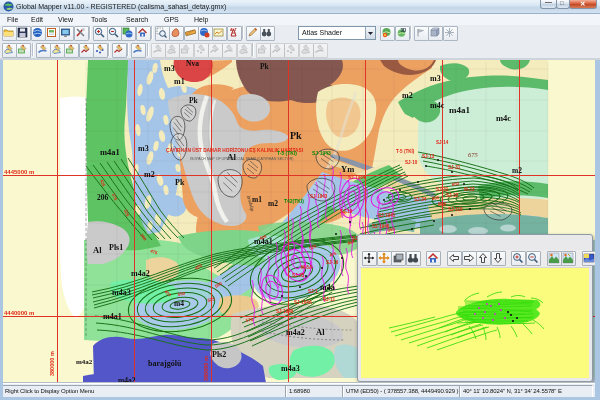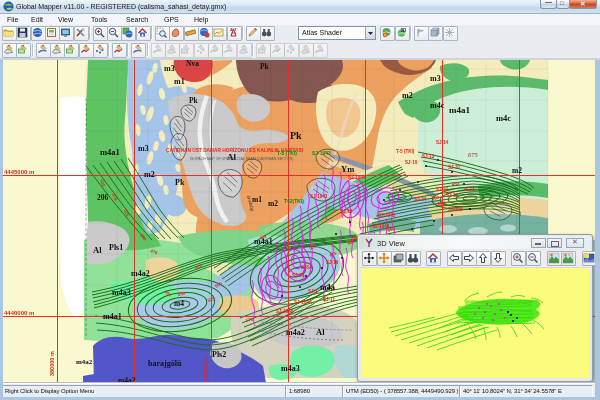--- a/index.html
+++ b/index.html
@@ -740,37 +740,20 @@
       <text x="216" y="288" transform="rotate(-30 216 288)" style="font-family:&quot;Liberation Sans&quot;,sans-serif;font-weight:bold;font-size:4.4px;fill:#e02818;">500</text>
       <text x="260" y="240" transform="rotate(-20 260 240)" style="font-family:&quot;Liberation Sans&quot;,sans-serif;font-weight:bold;font-size:4.4px;fill:#e02818;">425</text>
       <text x="140" y="235" transform="rotate(55 140 235)" style="font-family:&quot;Liberation Sans&quot;,sans-serif;font-weight:bold;font-size:4.4px;fill:#e02818;">350</text>
       <text x="178" y="296" transform="rotate(-10 178 296)" style="font-family:&quot;Liberation Sans&quot;,sans-serif;font-weight:bold;font-size:4.4px;fill:#e02818;">550</text>
       <text x="310" y="250" transform="rotate(-25 310 250)" style="font-family:&quot;Liberation Sans&quot;,sans-serif;font-weight:bold;font-size:4.4px;fill:#e02818;">525</text>
       <text x="418" y="242" transform="rotate(-10 418 242)" style="font-family:&quot;Liberation Sans&quot;,sans-serif;font-weight:bold;font-size:4.4px;fill:#e02818;">475</text>
     </svg>
   </div>
 
 <div class="abs" id="w3d">
-  <div id="w3dtitle">
-   <svg class="abs" style="left:5px;top:2px" width="10" height="10" viewBox="0 0 10 10">
-     <path d="M5,5 L2,1" stroke="#d03030" stroke-width="1.4" fill="none"></path>
-     <path d="M5,5 L8,1" stroke="#3040c0" stroke-width="1.4" fill="none"></path>
-     <path d="M5,5 L5,9" stroke="#8030a0" stroke-width="1.4" fill="none"></path>
-      </svg>
-   <span class="t">3D View</span>
-   <div class="w3b" style="left:172px;">
-        <div style="position:absolute;left:3px;top:4px;width:6px;height:1.5px;background:#667;"></div>
-      </div>
-   <div class="w3b" style="left:188px;">
-        <div style="position:absolute;left:3px;top:2px;width:6px;height:4px;border:1.2px solid #667;"></div>
-      </div>
-   <div class="w3b" style="left:207px;width:16px;">
-        <span style="position:absolute;left:5px;top:-1px;font-size:7px;color:#556;">✕</span>
-      </div>
-  </div>
   <div id="w3dtb">
       <div class="b3" style="left:2px;">
         <svg width="12" height="12" viewBox="0 0 12 12" style="position:absolute;left:0px;top:0px">
           <path d="M6,1 L6,11 M1,6 L11,6" stroke="#222" stroke-width="1.2"></path>
           <path d="M6,1 L4.5,3 L7.5,3z M6,11 L4.5,9 L7.5,9z M1,6 L3,4.5 L3,7.5z M11,6 L9,4.5 L9,7.5z" fill="#222"></path>
         </svg>
       </div>
       <div class="b3" style="left:17px;">
         <svg width="12" height="12" viewBox="0 0 12 12" style="position:absolute;left:0px;top:0px">
           <path d="M6,1 L6,11 M1,6 L11,6" stroke="#e08818" stroke-width="1.6"></path>

